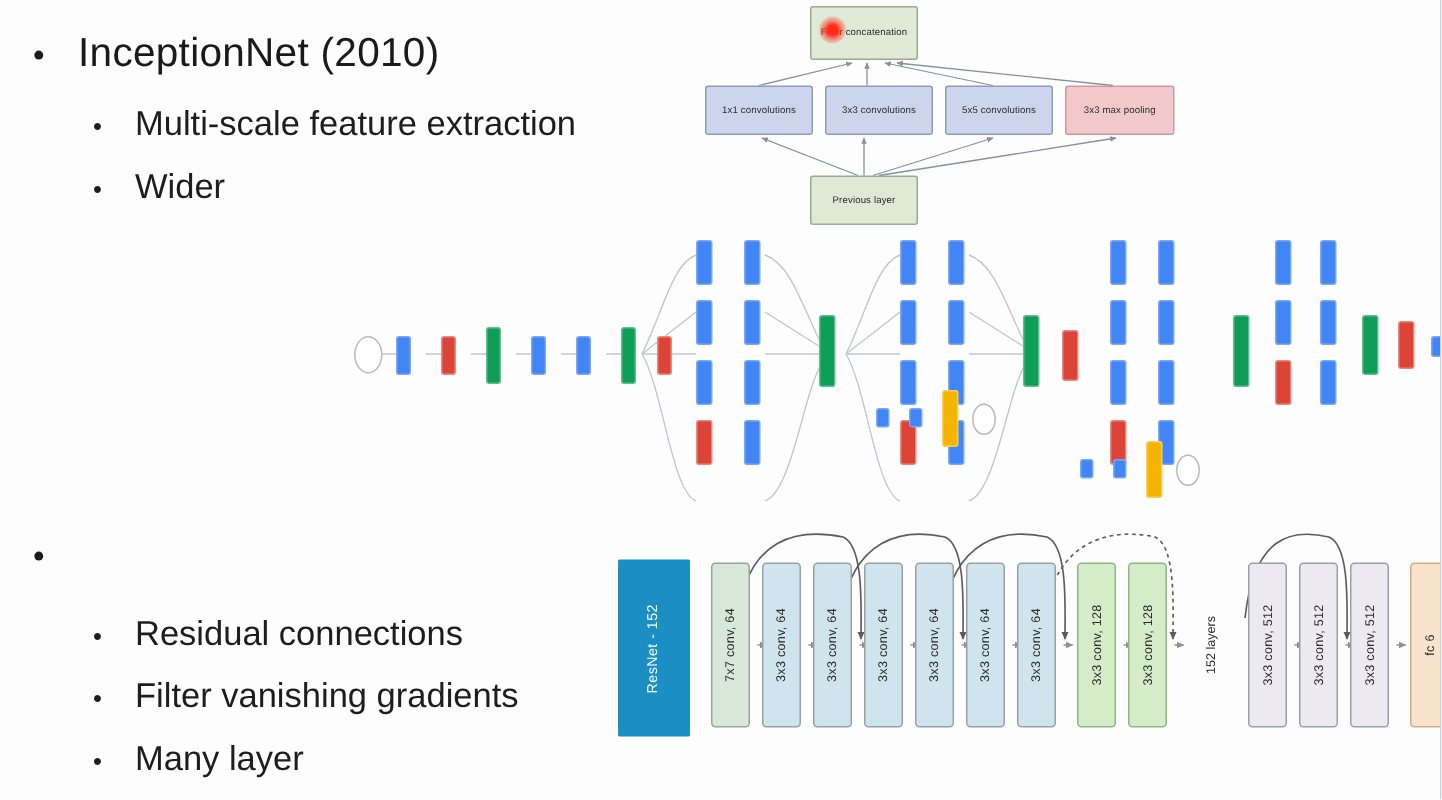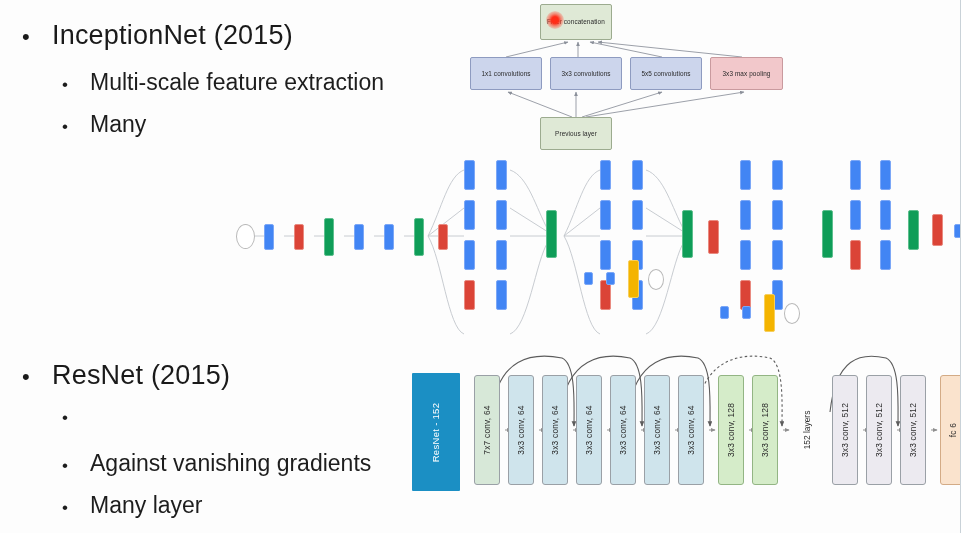--- a/index.html
+++ b/index.html
@@ -205,45 +205,45 @@
     white-space: nowrap;
   }
 </style>
 </head>
 <body>
 
 <div id="slide">
 
   <div class="bullet-l1" style="left:22px; top:20px;">
     <span class="dot">•</span>
-    <span>InceptionNet (2015)</span>
+    <span>InceptionNet (2010)</span>
   </div>
 
   <div class="bullet-l2" style="left:62px; top:69px;">
     <span class="dot">•</span>
     <span>Multi-scale feature extraction</span>
   </div>
 
   <div class="bullet-l2" style="left:62px; top:111px;">
     <span class="dot">•</span>
-    <span>Many</span>
+    <span>Wider</span>
   </div>
 
   <div class="bullet-l1" style="left:22px; top:360px;">
     <span class="dot">•</span>
-    <span>ResNet (2015)</span>
   </div>
 
   <div class="bullet-l2" style="left:62px; top:409px;">
     <span class="dot">•</span>
+    <span>Residual connections</span>
   </div>
 
   <div class="bullet-l2" style="left:62px; top:450px;">
     <span class="dot">•</span>
-    <span>Against vanishing gradients</span>
+    <span>Filter vanishing gradients</span>
   </div>
 
   <div class="bullet-l2" style="left:62px; top:492px;">
     <span class="dot">•</span>
     <span>Many layer</span>
   </div>
 
   <div id="inception-module">
     <svg width="330" height="152" style="position:absolute;left:0;top:0;">
       <defs>

